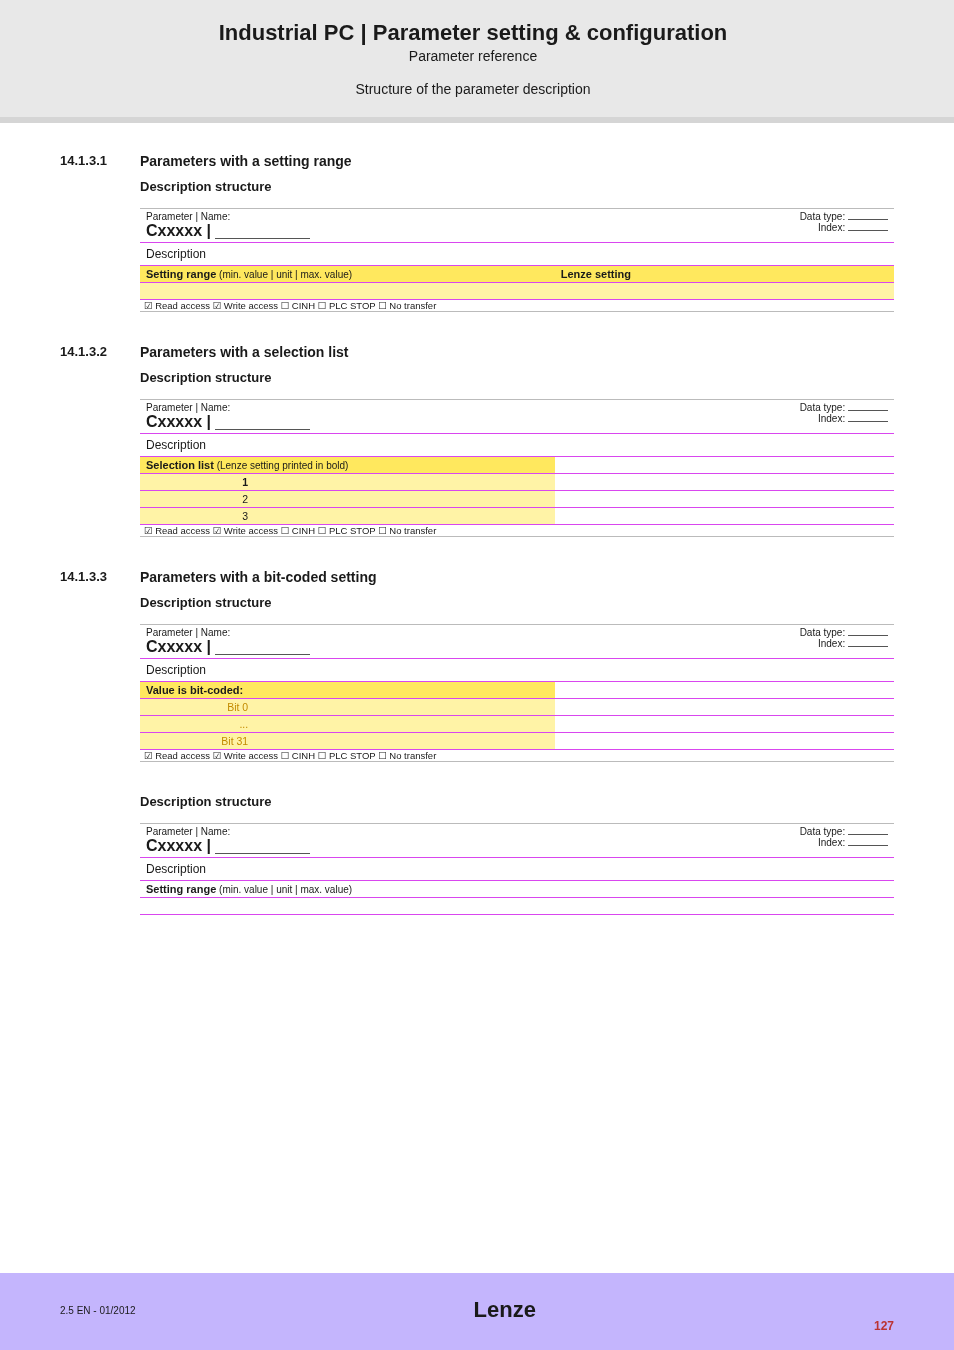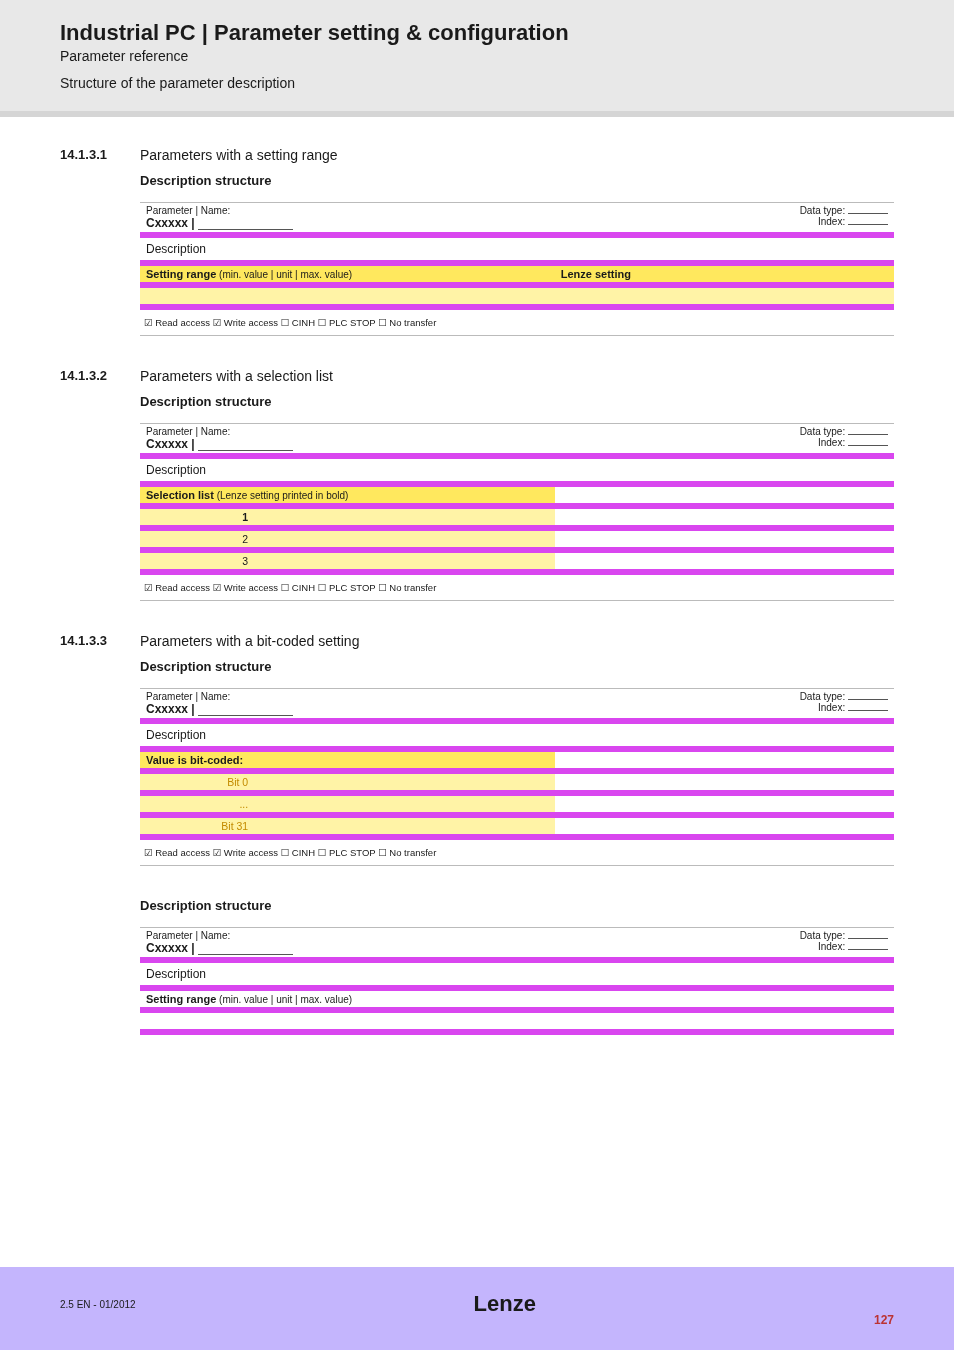--- a/index.html
+++ b/index.html
@@ -1,42 +1,42 @@
 <!DOCTYPE html>
 <html><head>
 <meta charset="utf-8">
 <style>
   * { box-sizing: border-box; margin: 0; padding: 0; }
   body { font-family: "Segoe UI", Arial, sans-serif; background: #e8e8e8; width: 954px; color: #1a1a1a; }
-  .page-header { padding: 20px 68px 10px 60px; text-align: left; background: #e8e8e8; }
+  .page-header { padding: 20px 68px 10px 60px; text-align: center; background: #e8e8e8; }
   .hdr-title { font-size: 22px; font-weight: 700; }
   .hdr-sub1 { font-size: 14px; margin-top: 2px; }
-  .hdr-sub2 { font-size: 14px; margin-top: 11px; }
+  .hdr-sub2 { font-size: 14px; margin-top: 17px; }
   .topband { height: 6px; background: #d5d5d5; margin-top: 10px; }
   .content { background: #fff; padding: 30px 60px 80px 60px; min-height: 1150px; }
   .sec { margin-bottom: 32px; }
   .sec-row { display: flex; align-items: flex-start; margin-bottom: 10px; }
   .sec-num { width: 80px; font-size: 13px; font-weight: 700; flex: none; }
-  .sec-title { font-size: 14px; font-weight: 400; }
+  .sec-title { font-size: 14px; font-weight: 700; }
   .sub-title { font-size: 13px; font-weight: 700; margin-left: 80px; margin-bottom: 14px; }
   .tbl-wrap { margin-left: 80px; }
   table { border-collapse: collapse; width: 100%; font-size: 10.5px; }
-  td { border-bottom: 6px solid #d946ef; padding: 2px 6px; vertical-align: top; }
+  td { border-bottom: 1px solid #d946ef; padding: 2px 6px; vertical-align: top; }
   tr.top td { border-top: 1px solid #bbb; }
   .param-label { font-size: 10px; }
-  .code-label { font-size: 12px; font-weight: 800; }
+  .code-label { font-size: 16px; font-weight: 800; }
   .placeholder { display: inline-block; border-bottom: 1px solid #555; width: 95px; color: transparent; }
   .dtype { text-align: right; font-size: 10px; }
   .dtype .ul { display: inline-block; border-bottom: 1px solid #555; width: 40px; }
   .desc-row td { font-size: 12px; padding: 4px 6px; }
   .yellow { background: #ffe85e; }
   .yellow-light { background: #fff3a6; }
   .hdr-cell { font-weight: 800; font-size: 11px; }
   .hdr-sub { font-weight: 400; font-size: 10px; }
-  .access td { font-size: 9.5px; padding: 7px 4px; border-bottom: 1px solid #bbb; }
+  .access td { font-size: 9.5px; padding: 0 4px; border-bottom: 1px solid #bbb; }
   .num-cell { text-align: right; width: 120px; font-weight: 400; padding-right: 20px; }
   .bold-num { font-weight: 700; color: #1a1a1a; }
   .bit-cell { text-align: right; width: 120px; color: #c38b00; font-weight: 400; padding-right: 20px; }
   .footer { display: flex; justify-content: space-between; align-items: center; padding: 14px 60px 24px 60px; font-size: 10px; background: #c4b5fd; }
   .footer .brand { font-size: 22px; font-weight: 900; letter-spacing: 0px; position: relative; }
   .pagenum { font-weight: 700; font-size: 12px; color: #b33; margin-top: 32px; }
 </style>
 </head>
 <body>
 

